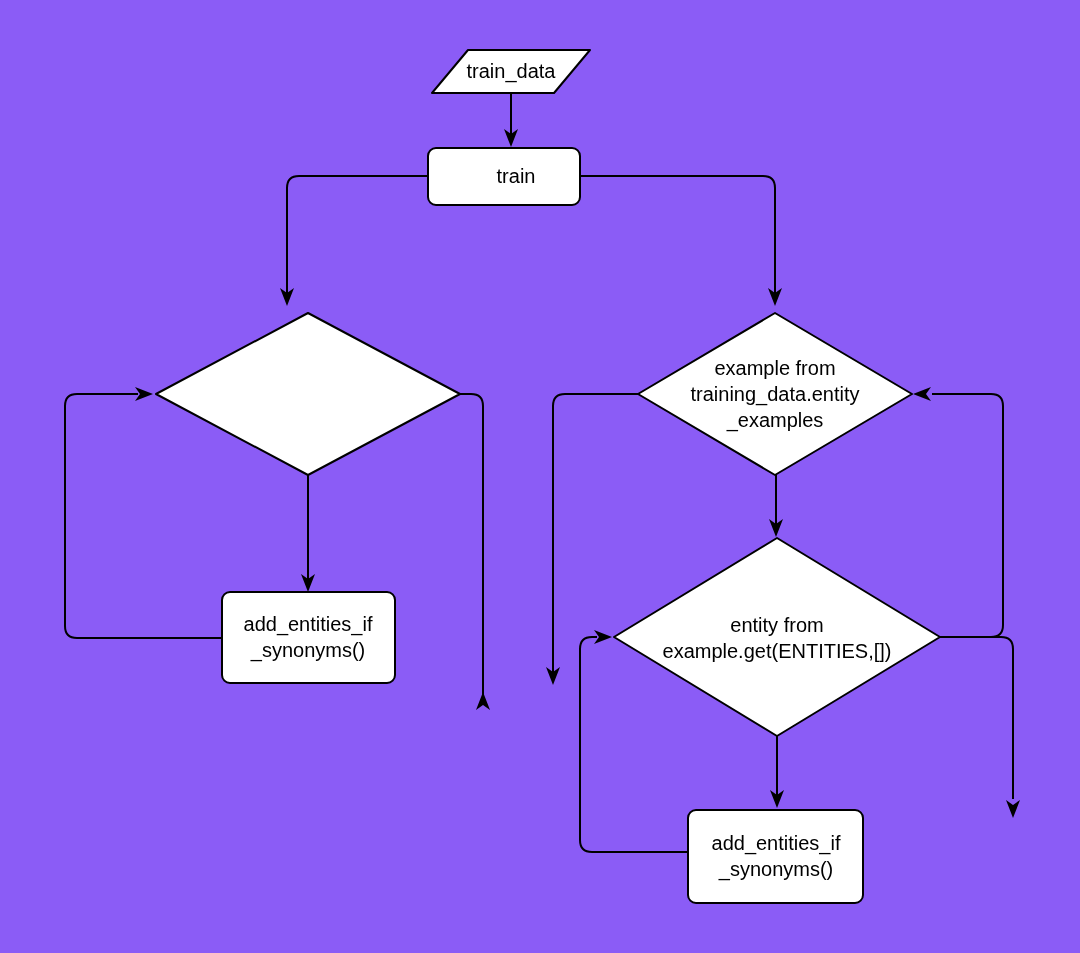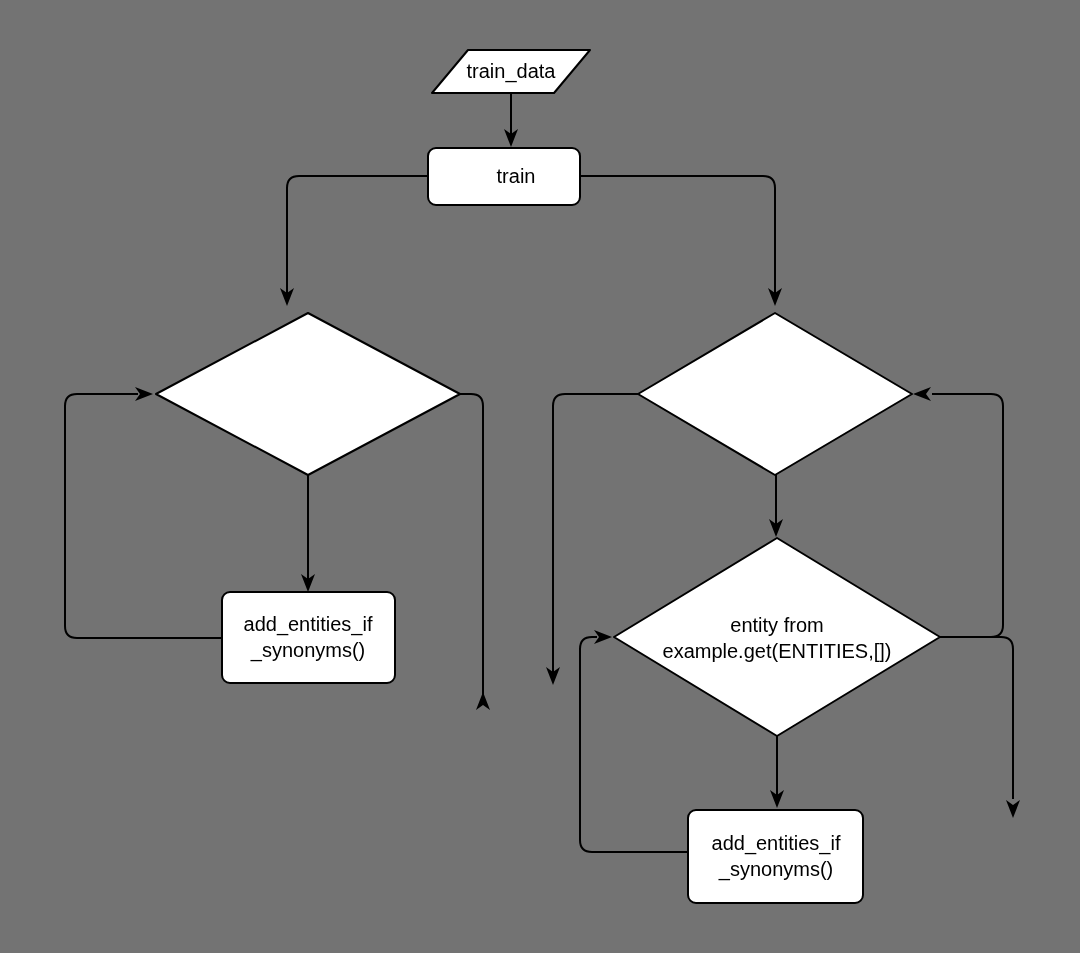--- a/index.html
+++ b/index.html
@@ -4,21 +4,21 @@
 <style>
   html, body {
     margin: 0;
     padding: 0;
     background: #ffffff;
   }
   .canvas {
     position: relative;
     width: 1080px;
     height: 953px;
-    background: #737373;
+    background: #8b5cf6;
     font-family: "Liberation Sans", sans-serif;
     overflow: hidden;
   }
   .canvas svg {
     position: absolute;
     left: 0;
     top: 0;
   }
   .node-label {
     position: absolute;
@@ -105,19 +105,22 @@
   </svg>
 
   <div class="node-label" style="left:511px; top:71px;">train_data</div>
 
   <div class="node-label" style="left:504px; top:176px;margin-left:12px;">train</div>
 
 
   <div class="node-label" style="left:308px; top:637px;">add_entities_if
 _synonyms()</div>
 
+  <div class="node-label" style="left:775px; top:394px;">example from
+training_data.entity
+_examples</div>
 
   <div class="node-label" style="left:777px; top:638px;">entity from
 example.get(ENTITIES,[])</div>
 
   <div class="node-label" style="left:776px; top:856px;">add_entities_if
 _synonyms()</div>
 </div>
 
 </body></html>

